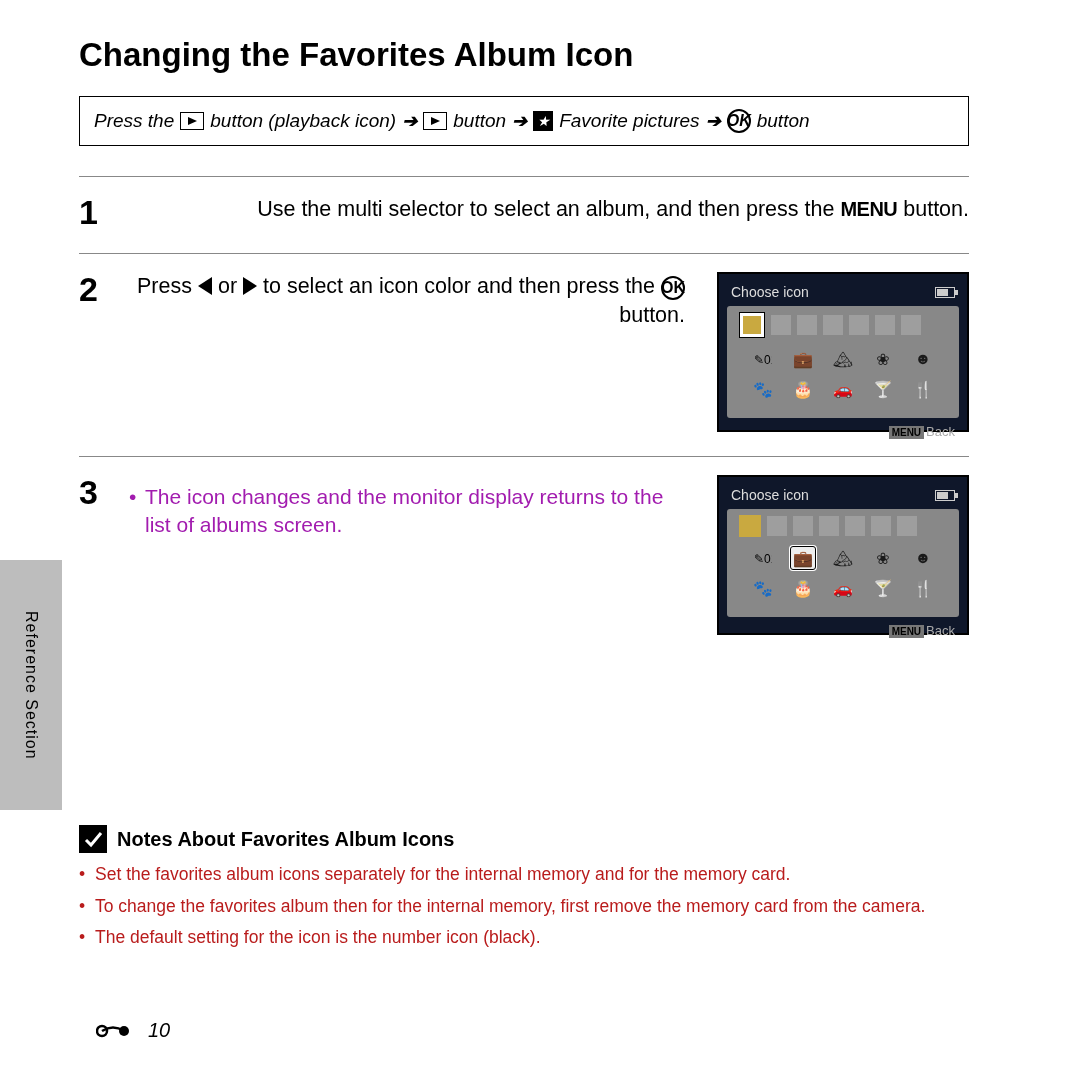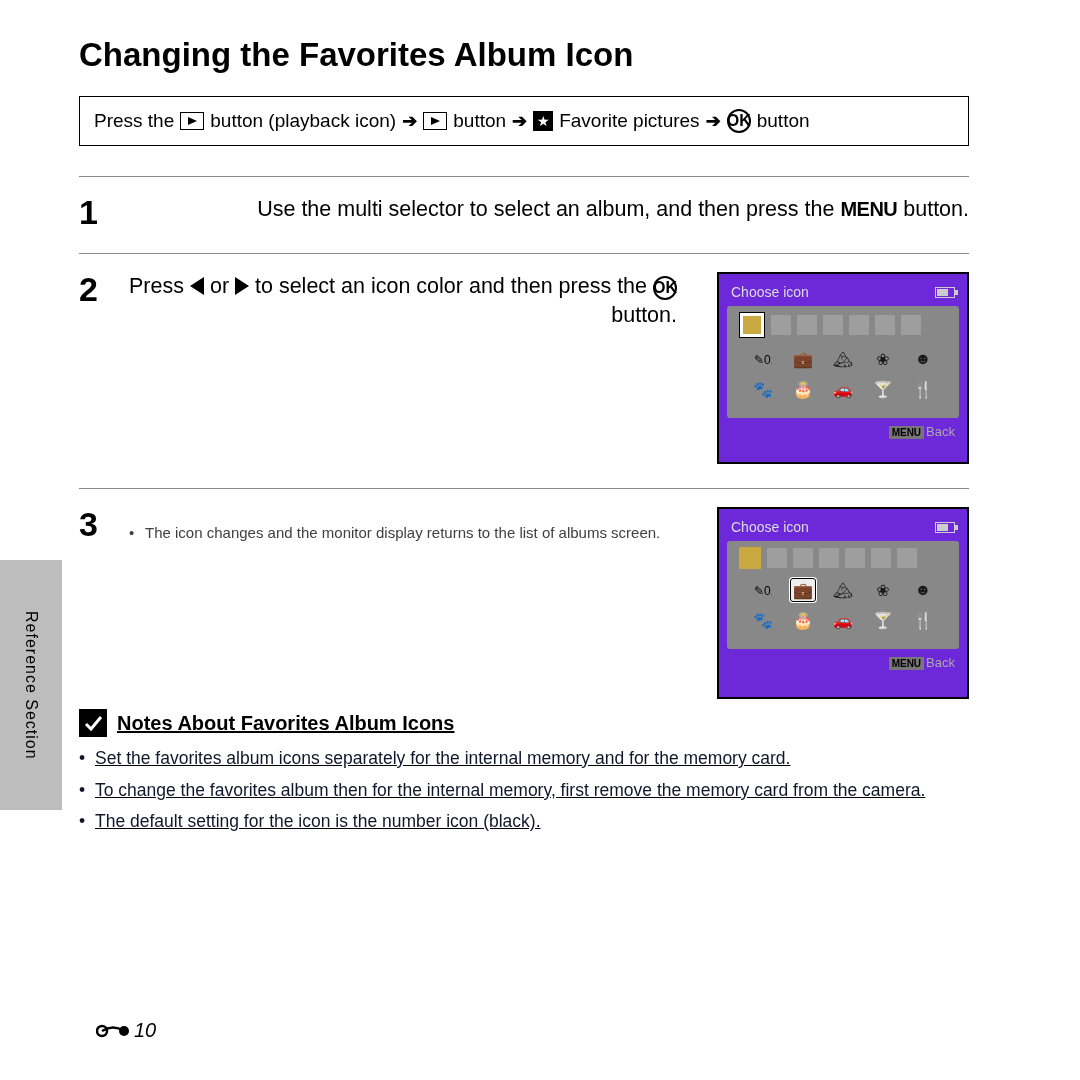--- a/index.html
+++ b/index.html
@@ -42,20 +42,21 @@
   }
   .nav-box {
     border: 1px solid #000;
     padding: 12px 14px;
     font-size: 19px;
     display: flex;
     align-items: center;
     flex-wrap: wrap;
     gap: 6px;
     margin-bottom: 30px;
+    font-style: italic;
   }
   .icon-box {
     display: inline-flex;
     width: 24px;
     height: 18px;
     border: 1.5px solid #000;
     align-items: center;
     justify-content: center;
   }
   .icon-box svg { display: block; }
@@ -108,42 +109,42 @@
   .step-text .tri-left, .step-text .tri-right, .step-text .tri-up, .step-text .tri-down {
     display: inline-block;
     vertical-align: -2px;
   }
   .tri-left { width:0;height:0;border-top:9px solid transparent;border-bottom:9px solid transparent;border-right:14px solid #000; }
   .tri-right { width:0;height:0;border-top:9px solid transparent;border-bottom:9px solid transparent;border-left:14px solid #000; }
   .tri-up { width:0;height:0;border-left:9px solid transparent;border-right:9px solid transparent;border-bottom:14px solid #000; }
   .tri-down { width:0;height:0;border-left:9px solid transparent;border-right:9px solid transparent;border-top:14px solid #000; }
   .menu-word { font-family: Arial; font-weight: bold; font-size: 20px; letter-spacing: -0.5px; }
   .sub-bullet {
-    font-size: 15px;
-    color: #404040;
-    margin-top: 16px;
+    font-size: 21px;
+    color: #a21caf;
+    margin-top: 8px;
     padding-left: 16px;
     position: relative;
     line-height: 1.35;
   }
   .sub-bullet::before {
     content: "•";
     position: absolute;
     left: 0;
     top: 0;
   }
   .step-row {
     display: flex;
-    gap: 40px;
+    gap: 32px;
     align-items: flex-start;
   }
   .lcd {
     width: 252px;
-    height: 192px;
-    background: #6d28d9;
+    height: 160px;
+    background: #0f172a;
     border: 2px solid #000;
     flex-shrink: 0;
     position: relative;
     padding: 6px;
   }
   .lcd-title {
     color: #ddd;
     font-size: 14px;
     padding: 4px 6px;
     display: flex;
@@ -200,55 +201,55 @@
   }
   .lcd-footer .menu-chip {
     background:#777;
     color:#000;
     font-size:10px;
     padding: 1px 3px;
     font-weight:bold;
     margin-right:2px;
   }
   .notes-section {
-    text-decoration: underline;
+    margin-top: 180px;
   }
   .notes-header {
     display: flex;
     align-items: center;
     gap: 10px;
     font-size: 20px;
     font-weight: bold;
     margin-bottom: 10px;
   }
   .check-sq {
     width: 28px; height: 28px; background:#000; display:inline-flex; align-items:center; justify-content:center;
   }
   .notes-list .note-item {
     font-size: 17.5px;
-    color: #0f172a;
+    color: #b91c1c;
     position: relative;
     padding-left: 16px;
     line-height: 1.35;
     margin-bottom: 8px;
   }
   .notes-list .note-item::before {
     content: "•";
     position: absolute;
     left: 0;
   }
   .page-num {
     position: absolute;
     left: 96px;
     bottom: 38px;
     font-size: 20px;
     font-style: italic;
     display: flex;
     align-items: center;
-    gap: 2px;
+    gap: 16px;
   }
   .page-num svg { margin-right: 2px; }
 </style>
 </head>
 <body>
 
 <div class="side-tab">
   <span>Reference Section</span>
 </div>
 

